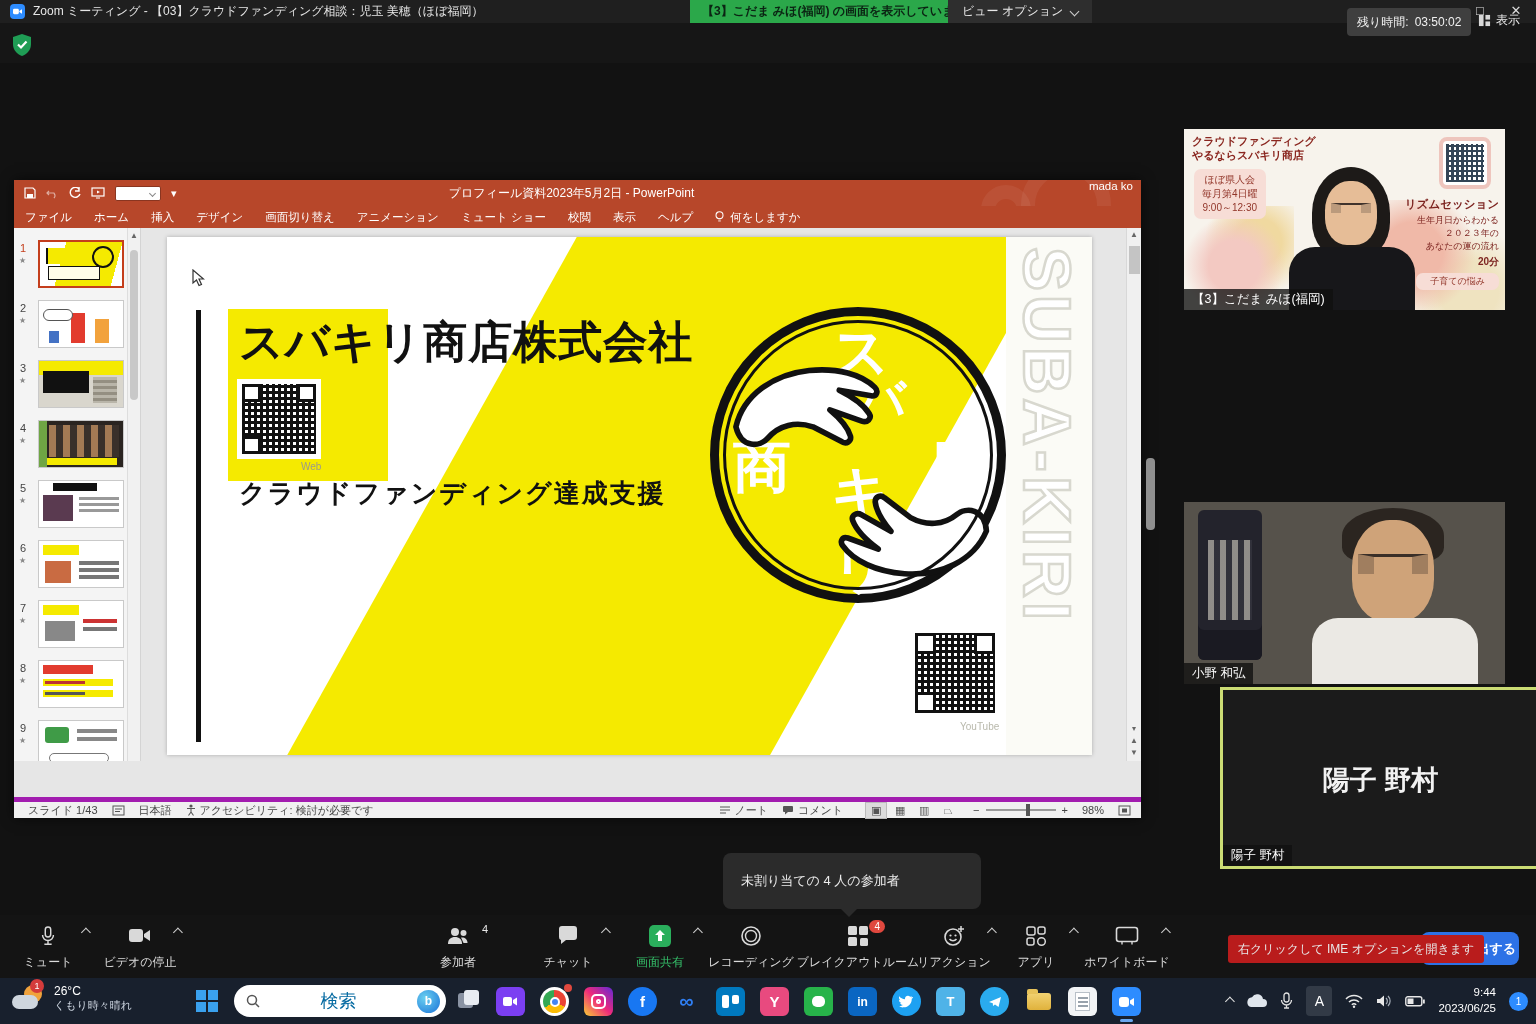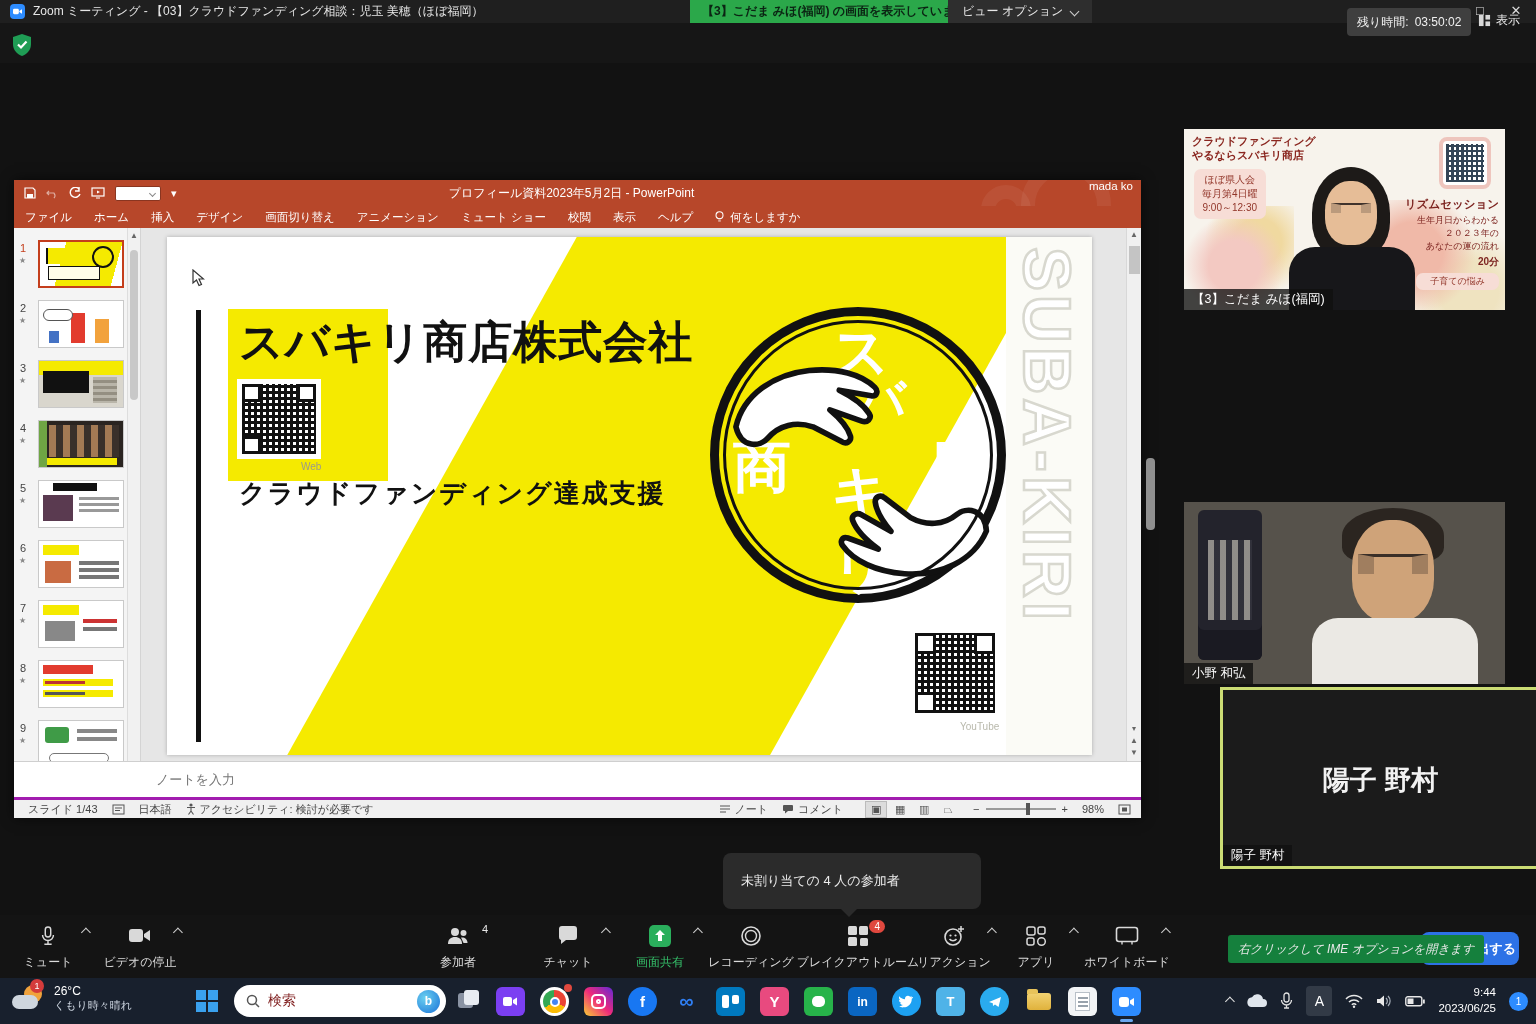--- a/index.html
+++ b/index.html
@@ -68,21 +68,21 @@
   #logo::after { content:""; position:absolute; inset:4px; border:3px solid #111; border-radius:50%; }
   .logo-ch { position:absolute; color:#fff; font-weight:900; font-size:58px; }
   #cursor1 { position:absolute; left:24px; top:32px; }
 
   
   #ppt-vscroll { position:absolute; right:0; top:0; width:15px; height:533px; background:#f0f0f0; border-left:1px solid #d8d8d8; }
   #ppt-vscroll .vthumb { position:absolute; left:2px; top:18px; width:11px; height:28px; background:#c4c4c4; }
   .scroll-arrow { width:100%; text-align:center; font-size:8px; color:#666; }
   #ppt-notes { position:absolute; left:0; top:581px; width:1127px; height:36px; background:#fff; border-top:1px solid #cfcfcf; }
   #ppt-notes .ph { position:absolute; left:142px; top:9px; color:#767676; font-size:13px; }
-  #ppt-status { position:absolute; left:0; top:617px; width:1127px; height:21px; background:#F0F0F0; border-top:3px solid #a21caf; display:flex; align-items:center; font-size:11px; color:#444; }
+  #ppt-status { position:absolute; left:0; top:617px; width:1127px; height:21px; background:#F0F0F0; border-top:5px solid #a21caf; display:flex; align-items:center; font-size:11px; color:#444; }
   #ppt-status .seg { margin-left:14px; display:flex; align-items:center; gap:4px; }
   .viewbtn { width:22px; height:17px; display:flex; align-items:center; justify-content:center; color:#555; font-size:11px; }
   .viewbtn.sel { background:#dcdcdc; border:1px solid #bbb; }
 
   
   .tile { position:absolute; left:1184px; width:321px; height:180px; background:#222; overflow:hidden; }
   .nametag { position:absolute; left:0; bottom:0; background:rgba(15,15,15,.78); color:#fff; font-size:12.5px; padding:2px 8px; white-space:nowrap; }
   .face { position:absolute; border-radius:46% 46% 42% 42%; }
   .hair { position:absolute; border-radius:50% 50% 40% 40%; background:#1d1a18; }
   .body { position:absolute; border-radius:26px 26px 0 0; }
@@ -91,31 +91,31 @@
   
   #zoombar { position:absolute; left:0; top:915px; width:1536px; height:63px; background:#141414; }
   .zbtn { position:absolute; top:8px; width:96px; text-align:center; color:#d9d9d9; }
   .zbtn .lbl { font-size:12px; margin-top:5px; color:#dcdcdc; white-space:nowrap; }
   .zbtn .icw { height:26px; display:flex; align-items:center; justify-content:center; position:relative; }
   .zbtn .chevpos { position:absolute; right:8px; top:6px; }
   .badge-red { position:absolute; background:#E0483E; color:#fff; border-radius:8px; font-size:10px; padding:1px 5px; }
   #tooltip1 { position:absolute; left:723px; top:853px; width:258px; height:56px; background:#2b2b2b; border-radius:8px; color:#ececec; font-size:13px; display:flex; align-items:center; padding-left:18px; }
   #tooltip1::after { content:""; position:absolute; left:118px; bottom:-8px; border:8px solid transparent; border-top-color:#2b2b2b; border-bottom:0; }
   #leave-btn { position:absolute; left:1421px; top:932px; width:98px; height:33px; background:#2D72E6; border-radius:8px; color:#fff; font-size:13px; font-weight:bold; display:flex; align-items:center; justify-content:center; }
-  #ime-tip { position:absolute; left:1228px; top:935px; height:28px; background:#15803d; border-radius:3px; color:#e8e8e8; font-size:12px; display:flex; align-items:center; padding:0 10px; z-index:5;font-style:italic; }
+  #ime-tip { position:absolute; left:1228px; top:935px; height:28px; background:#b91c1c; border-radius:3px; color:#e8e8e8; font-size:12px; display:flex; align-items:center; padding:0 10px; z-index:5; }
 
   
   #taskbar { position:absolute; left:0; top:978px; width:1536px; height:46px; background:#18202d; }
   #weather { position:absolute; left:12px; top:5px; display:flex; gap:8px; align-items:center; color:#fff; }
   #weather .t1 { font-size:12px; } #weather .t2 { font-size:11px; color:#cdd5e0; }
   .wbadge { position:absolute; left:18px; top:-4px; width:14px; height:14px; background:#d43b3b; color:#fff; border-radius:50%; font-size:9px; display:flex; align-items:center; justify-content:center; }
   #startbtn { position:absolute; left:196px; top:12px; width:22px; height:22px; display:grid; grid-template-columns:10px 10px; grid-gap:2px; }
   #startbtn div { background:#3aa1ee; width:10px; height:10px; }
   #searchpill { position:absolute; left:234px; top:7px; width:212px; height:32px; background:#fff; border-radius:16px; display:flex; align-items:center; gap:8px; padding:0 6px 0 12px; }
-  #searchpill .ph { color:#7f1d1d; font-size:14px; flex:1; }
+  #searchpill .ph { color:#0369a1; font-size:18px; flex:1;text-align:center; }
   .bing { width:23px; height:23px; border-radius:50%; background:radial-gradient(circle at 35% 35%,#6ad0f0,#1a72d8); color:#fff; font-size:12px; display:flex; align-items:center; justify-content:center; font-weight:bold; }
   #taskview { position:absolute; left:458px; top:12px; width:22px; height:20px; }
   #taskview .sq1 { position:absolute; left:0; top:3px; width:15px; height:15px; background:#8a93a3; border-radius:3px; }
   #taskview .sq2 { position:absolute; left:6px; top:0; width:15px; height:15px; background:#e8ecf2; border-radius:3px; }
   .appic { position:absolute; top:9px; width:29px; height:29px; border-radius:6px; display:flex; align-items:center; justify-content:center; color:#fff; font-weight:bold; font-size:15px; }
   #tray { position:absolute; right:8px; top:0; height:46px; display:flex; align-items:center; gap:13px; color:#e8e8e8; }
   #clock { text-align:right; font-size:11.5px; line-height:1.35; color:#fff; }
   .tray-badge { width:19px; height:19px; border-radius:50%; background:#2D8CFF; color:#fff; font-size:10px; display:flex; align-items:center; justify-content:center; }
   #ime-a { width:26px; height:30px; background:#323a46; border-radius:4px; display:flex; align-items:center; justify-content:center; font-size:14px; color:#fff; }
 </style>
@@ -364,23 +364,20 @@
         </svg>
       </div>
 
       <div id="ppt-vscroll">
         <div class="scroll-arrow" style="margin-top:2px;">▲</div>
         <div class="vthumb"></div>
         <div class="abs" style="bottom:2px;width:100%;text-align:center;font-size:8px;color:#666;line-height:1.5;">▾<br>▲<br>▼</div>
       </div>
     </div>
 
-    <div id="ppt-notes">
-      <span class="ph">ノートを入力</span>
-    </div>
     <div id="ppt-status">
       <span class="seg">スライド 1/43</span>
       <span class="seg">
         <svg width="13" height="11" viewBox="0 0 13 11">
             <rect x="1" y="1" width="11" height="9" fill="none" stroke="#555"></rect>
             <path d="M3 4 H10 M3 6.5 H8" stroke="#555"></path>
           </svg>
       </span>
       <span class="seg">日本語</span>
       <span class="seg">

